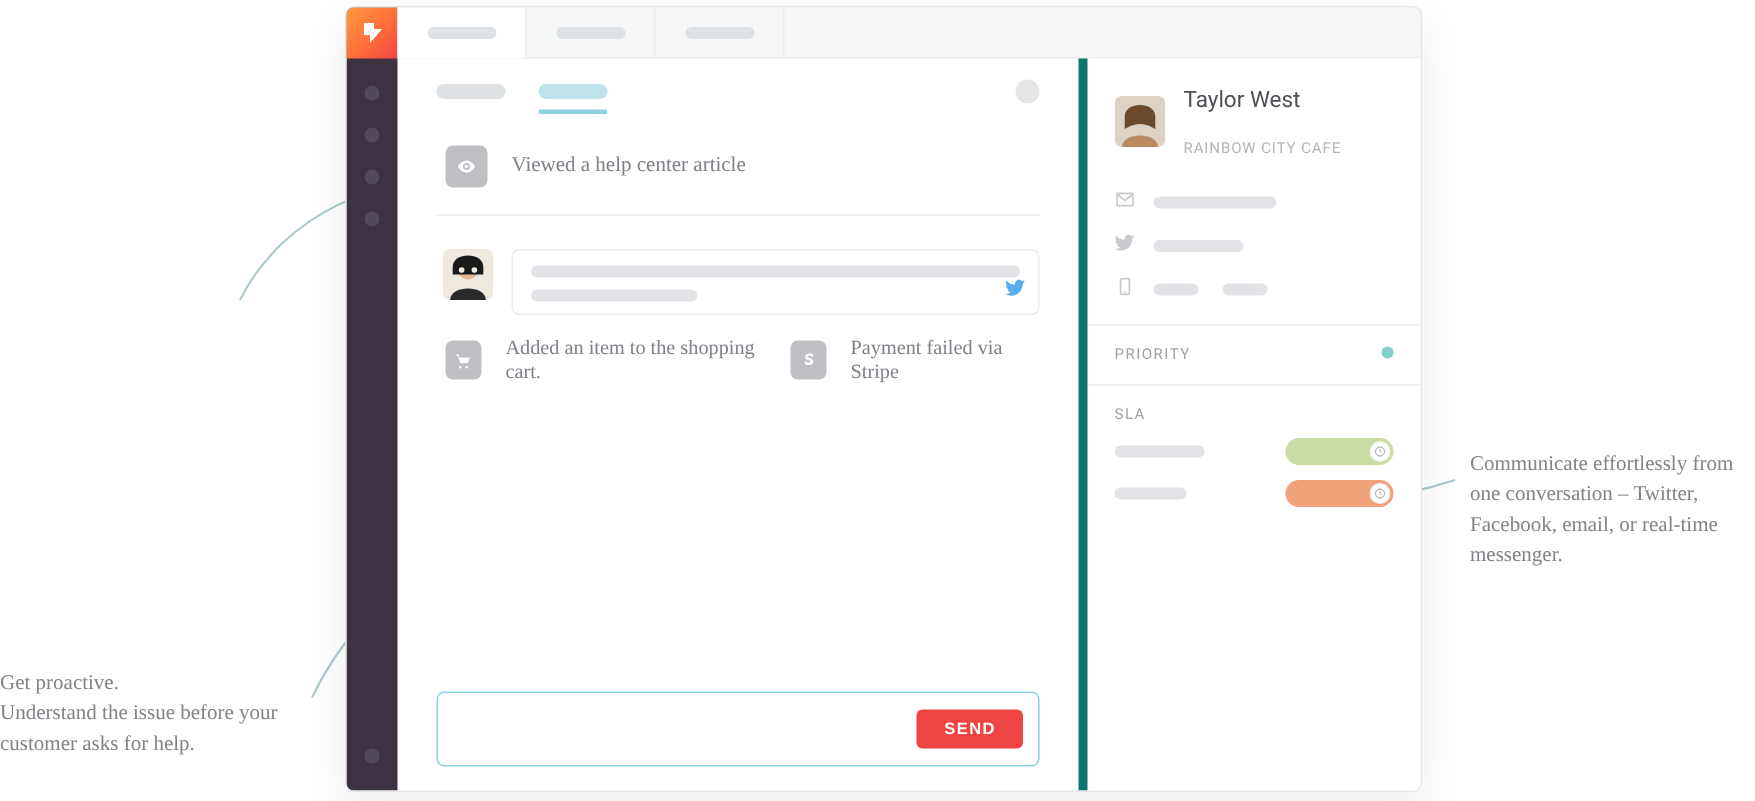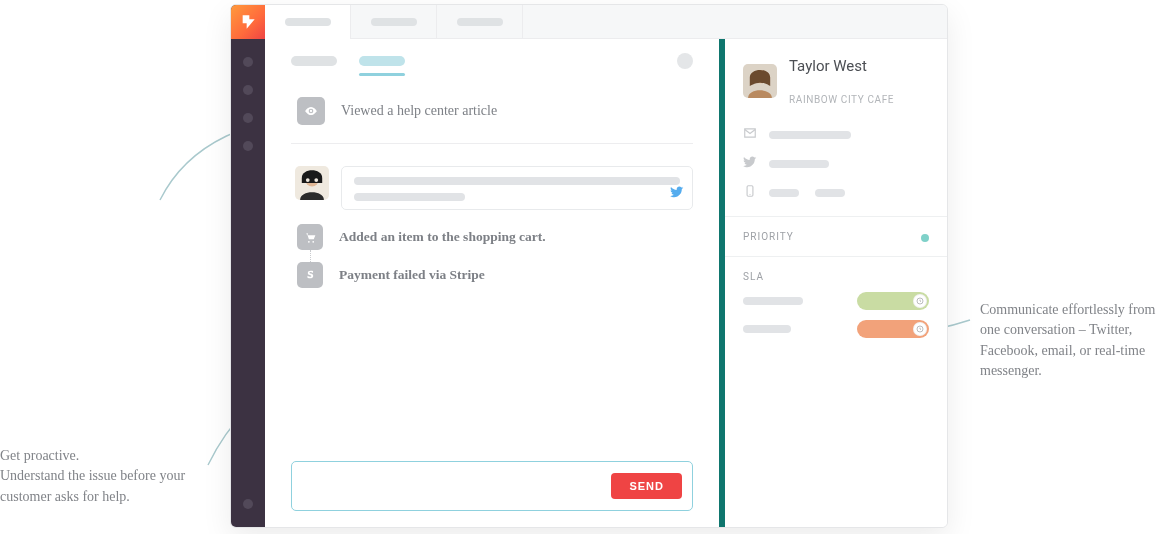--- a/index.html
+++ b/index.html
@@ -79,21 +79,21 @@
   .convo-head .meta{font-size:10px;letter-spacing:0.6px;color:#b2b5b9;text-transform:uppercase;margin-top:3px;}
 
   .msg { display:flex; gap:12px; margin-left:4px; margin-bottom:14px;}
   .msg .bubble{flex:1;border:1px solid #e8eaec;border-radius:5px;padding:10px 12px 8px 12px;position:relative;background:#fff;}
   .msg .bubble .line{height:8px;border-radius:4px;background:#e1e3e6;}
   .msg .bubble .line.l1{width:100%;margin-bottom:8px;}
   .msg .bubble .line.l2{width:34%;}
   .msg .bubble .tw{position:absolute;right:8px;bottom:6px;color:#55acee;}
   .msg .bubble .tw svg{width:14px;height:14px;fill:#55acee;}
 
-  .timeline{display:flex;flex-direction:column;gap:12px;margin-left:6px;margin-bottom:16px;position:relative;font-weight:bold;}
+  .timeline{display:flex;flex-direction:row;gap:12px;margin-left:6px;margin-bottom:16px;position:relative;}
   .timeline::before{content:"";position:absolute;left:13px;top:26px;bottom:20px;width:0;border-left:1.5px dotted #c9cbce;}
   .tstep{display:flex;align-items:center;gap:16px;}
   .tstep .ico{width:26px;height:26px;border-radius:5px;background:#bdbfc3;display:flex;align-items:center;justify-content:center;z-index:1;}
   .tstep .ico svg{width:13px;height:13px;fill:#fff;}
   .tstep .txt{font-family:"Comic Sans MS","Segoe Script",cursive;color:#7d8086;font-size:13.5px;}
 
   .composer{margin-top:auto;border:1.5px solid #8fd1de;border-radius:5px;height:50px;display:flex;align-items:center;justify-content:flex-end;padding-right:10px;}
   .send-btn{background:#ef4444;color:#fff;border:none;border-radius:4px;padding:7px 18px;font-size:11px;letter-spacing:1px;font-weight:600;cursor:pointer;}
 
   
@@ -102,21 +102,21 @@
   .cust h4{font-size:15px;color:#4c4f54;font-weight:400;}
   .cust .org{font-size:10px;letter-spacing:0.6px;color:#b2b5b9;margin-top:19px;}
   .chan{display:flex;align-items:center;gap:10px;margin-bottom:10px;}
   .chan .cicon{width:16px;color:#c8cacd;}
   .chan .cicon svg{width:14px;height:14px;fill:#c8cacd;}
   .chan .ph{height:8px;border-radius:4px;background:#e1e3e6;}
   .chan .ph.a{width:82px;}
   .chan .ph.b{width:60px;}
   .chan .ph.c{width:30px;}
   .hr{height:1px;background:#eef0f1;margin:14px -18px;}
-  .section-label{font-size:10px;letter-spacing:1px;color:#9ea1a6;margin-bottom:10px;display:flex;align-items:flex-end;justify-content:space-between;}
+  .section-label{font-size:10px;letter-spacing:1px;color:#9ea1a6;margin-bottom:10px;display:flex;align-items:flex-start;justify-content:space-between;}
   .section-label .stdot{width:8px;height:8px;border-radius:50%;background:#7fd1c9;}
   .sla-row{display:flex;align-items:center;justify-content:space-between;margin-bottom:10px;}
   .sla-row .ph{height:8px;border-radius:4px;background:#e1e3e6;width:60px;}
   .pill{width:72px;height:18px;border-radius:9px;position:relative;}
   .pill.green{background:#c9dca3;}
   .pill.orange{background:#f2a27a;}
   .pill .clock{position:absolute;right:2px;top:2px;width:14px;height:14px;border-radius:50%;background:#fff;border:1px solid rgba(0,0,0,0.05);display:flex;align-items:center;justify-content:center;}
   .pill .clock svg{width:8px;height:8px;stroke:#9a9c9f;fill:none;stroke-width:2;}
 
   

